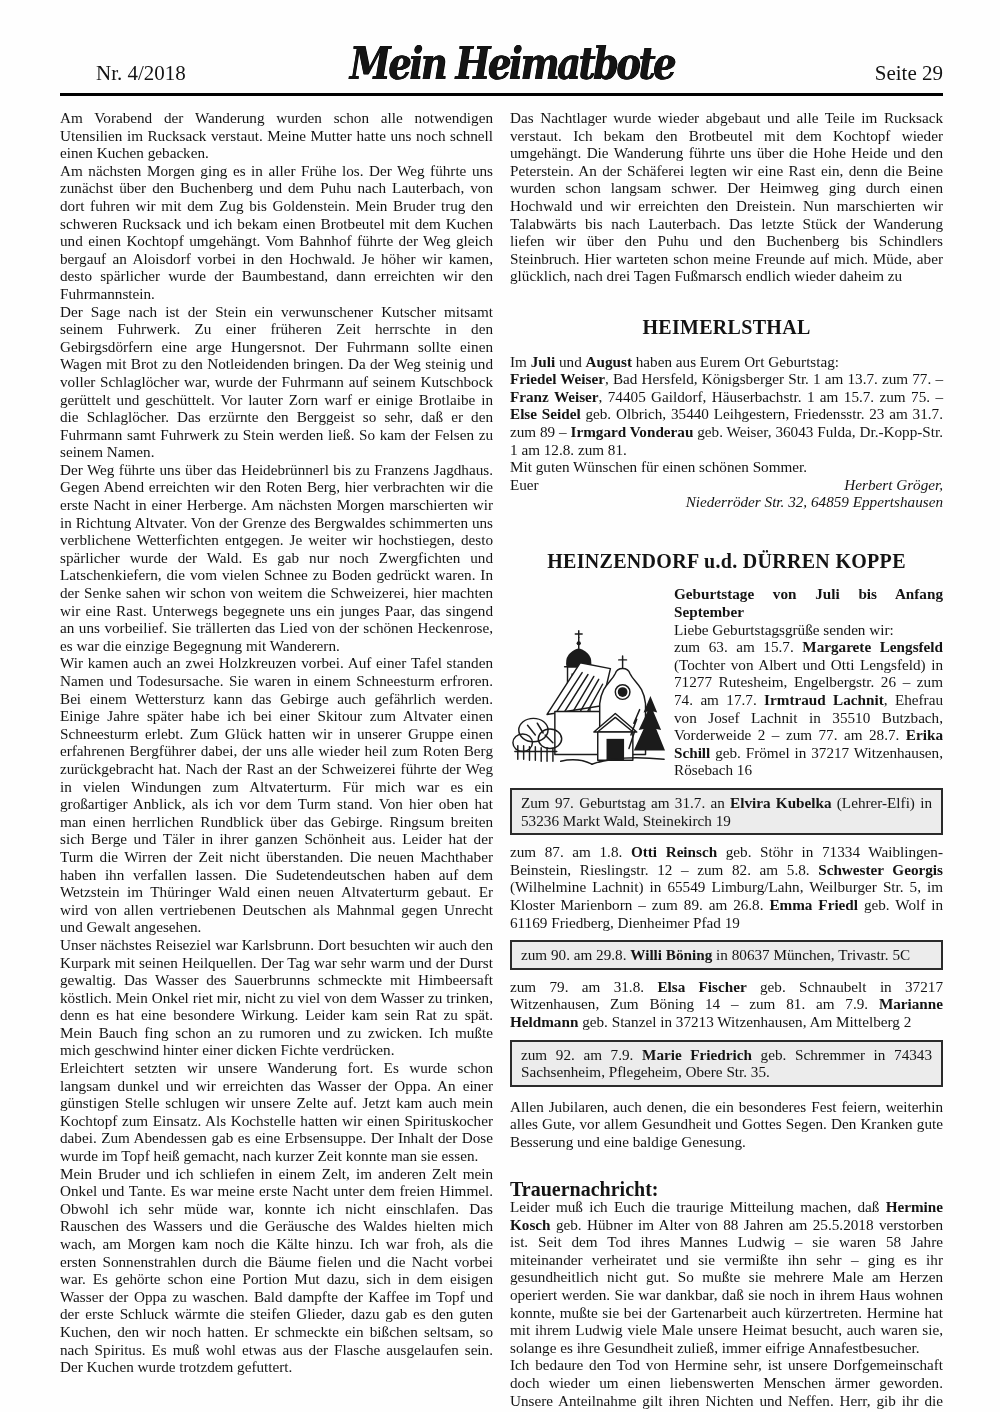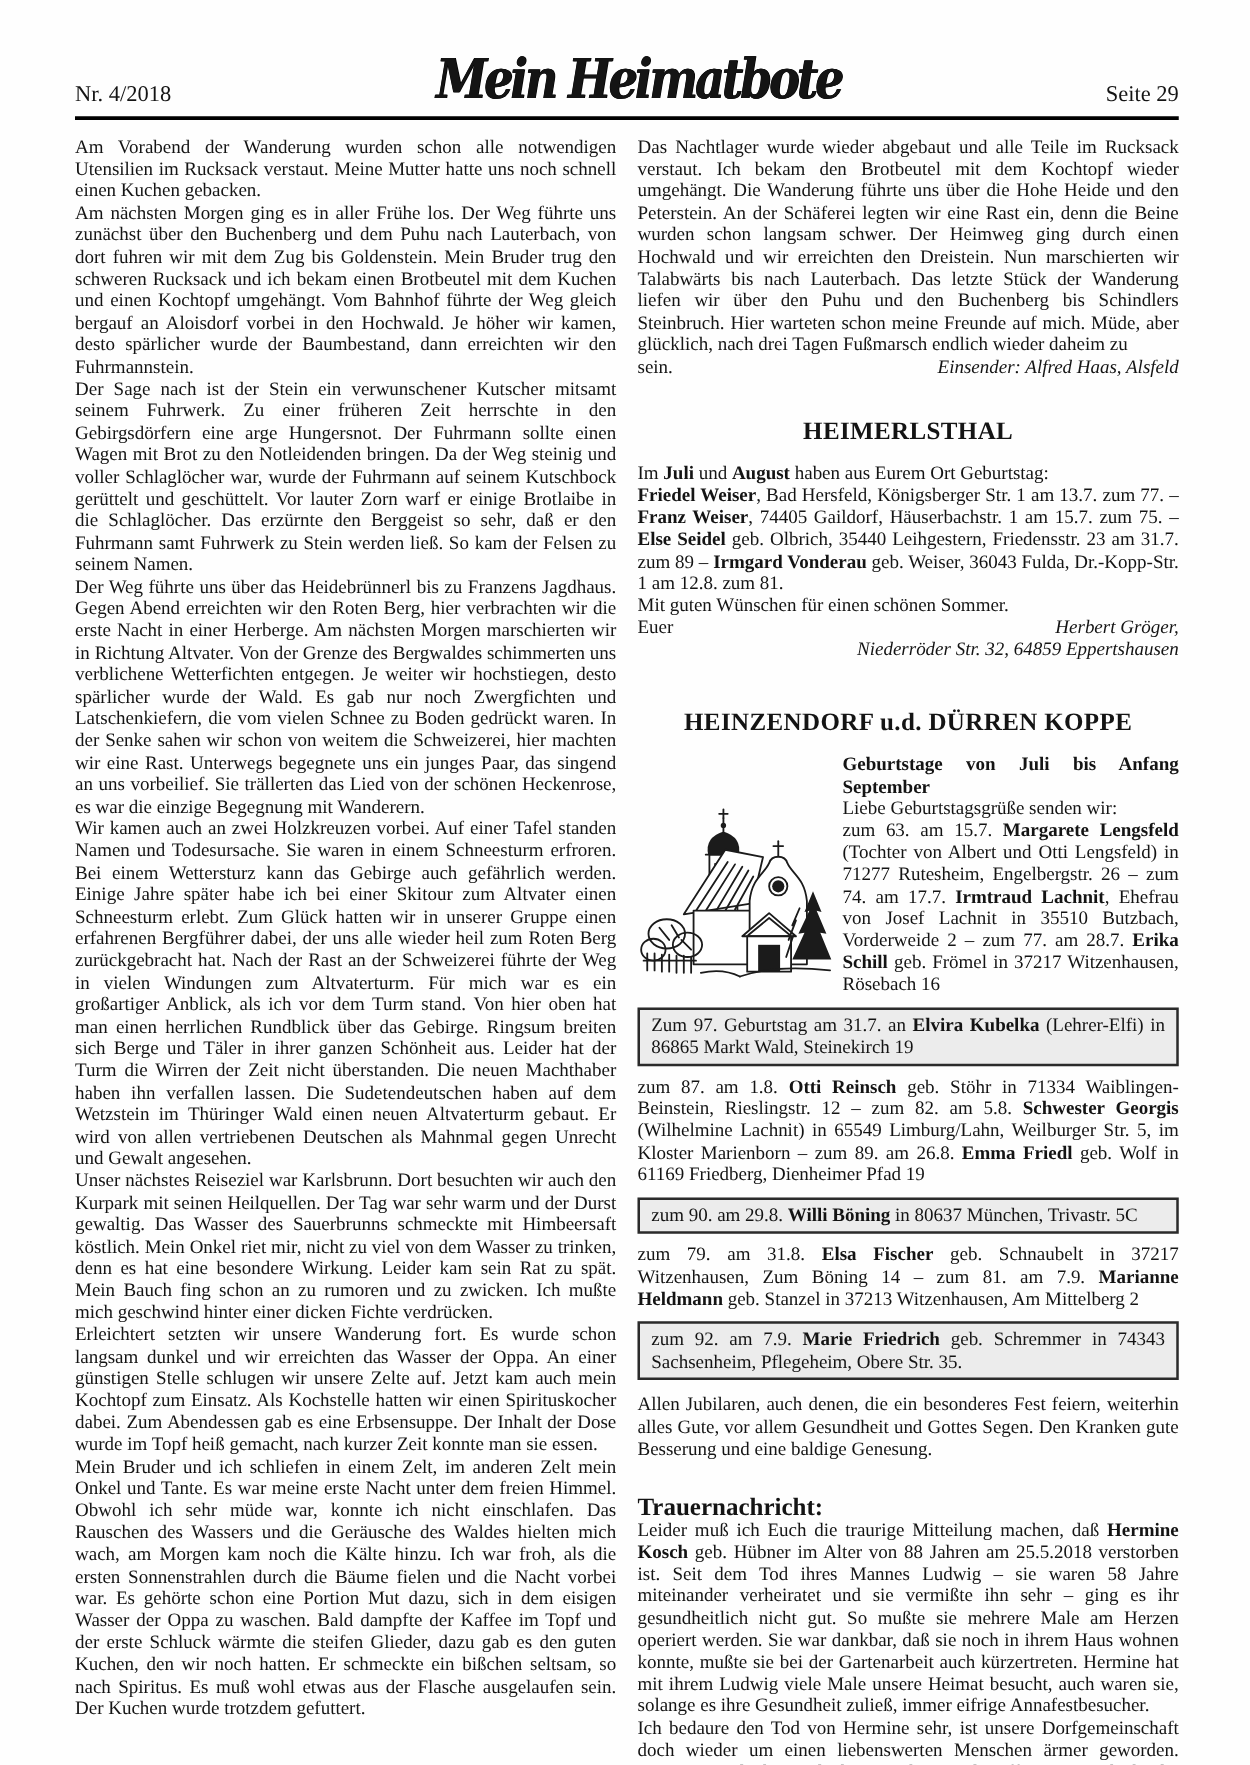--- a/index.html
+++ b/index.html
@@ -4,21 +4,21 @@
 <style>
   html,body{margin:0;padding:0;background:#e8e8e8;}
   .page{
     width:1000px;height:1412px;margin:0 auto;background:#fefefe;
     box-sizing:border-box;padding:30px 57px 0 60px;
     font-family:"Liberation Serif",serif;color:#141414;
     overflow:hidden;position:relative;
   }
   
   .hdr{display:flex;align-items:flex-end;justify-content:space-between;height:56px;}
-  .hdr .corner{font-size:18px;line-height:1;padding-bottom:2px;}
+  .hdr .corner{font-size:21px;line-height:1;padding-bottom:2px;margin-left:36px;}
   .masthead{
     font-family:"DejaVu Serif",serif;font-weight:700;font-style:italic;
     font-size:44px;line-height:1;letter-spacing:-3px;
     transform:scaleX(.84);transform-origin:center bottom;
     text-shadow:0.6px 0 0 #000, -0.3px 0 0 #000;
     white-space:nowrap;
   }
   .rule{border:none;border-top:3px solid #000;margin:7px 0 0 0;}
   
   .columns{display:flex;gap:17px;margin-top:13px;}
@@ -66,24 +66,20 @@
       <p>Der Weg führte uns über das Heidebrünnerl bis zu Franzens Jagdhaus. Gegen Abend erreichten wir den Roten Berg, hier verbrachten wir die erste Nacht in einer Herberge. Am nächsten Morgen marschierten wir in Richtung Altvater. Von der Grenze des Bergwaldes schimmerten uns verblichene Wetterfichten entgegen. Je weiter wir hochstiegen, desto spärlicher wurde der Wald. Es gab nur noch Zwergfichten und Latschenkiefern, die vom vielen Schnee zu Boden gedrückt waren. In der Senke sahen wir schon von weitem die Schweizerei, hier machten wir eine Rast. Unterwegs begegnete uns ein junges Paar, das singend an uns vorbeilief. Sie trällerten das Lied von der schönen Heckenrose, es war die einzige Begegnung mit Wanderern.</p>
       <p>Wir kamen auch an zwei Holzkreuzen vorbei. Auf einer Tafel standen Namen und Todesursache. Sie waren in einem Schneesturm erfroren. Bei einem Wettersturz kann das Gebirge auch gefährlich werden. Einige Jahre später habe ich bei einer Skitour zum Altvater einen Schneesturm erlebt. Zum Glück hatten wir in unserer Gruppe einen erfahrenen Bergführer dabei, der uns alle wieder heil zum Roten Berg zurückgebracht hat. Nach der Rast an der Schweizerei führte der Weg in vielen Windungen zum Altvaterturm. Für mich war es ein großartiger Anblick, als ich vor dem Turm stand. Von hier oben hat man einen herrlichen Rundblick über das Gebirge. Ringsum breiten sich Berge und Täler in ihrer ganzen Schönheit aus. Leider hat der Turm die Wirren der Zeit nicht überstanden. Die neuen Machthaber haben ihn verfallen lassen. Die Sudetendeutschen haben auf dem Wetzstein im Thüringer Wald einen neuen Altvaterturm gebaut. Er wird von allen vertriebenen Deutschen als Mahnmal gegen Unrecht und Gewalt angesehen.</p>
       <p>Unser nächstes Reiseziel war Karlsbrunn. Dort besuchten wir auch den Kurpark mit seinen Heilquellen. Der Tag war sehr warm und der Durst gewaltig. Das Wasser des Sauerbrunns schmeckte mit Himbeersaft köstlich. Mein Onkel riet mir, nicht zu viel von dem Wasser zu trinken, denn es hat eine besondere Wirkung. Leider kam sein Rat zu spät. Mein Bauch fing schon an zu rumoren und zu zwicken. Ich mußte mich geschwind hinter einer dicken Fichte verdrücken.</p>
       <p>Erleichtert setzten wir unsere Wanderung fort. Es wurde schon langsam dunkel und wir erreichten das Wasser der Oppa. An einer günstigen Stelle schlugen wir unsere Zelte auf. Jetzt kam auch mein Kochtopf zum Einsatz. Als Kochstelle hatten wir einen Spirituskocher dabei. Zum Abendessen gab es eine Erbsensuppe. Der Inhalt der Dose wurde im Topf heiß gemacht, nach kurzer Zeit konnte man sie essen.</p>
       <p>Mein Bruder und ich schliefen in einem Zelt, im anderen Zelt mein Onkel und Tante. Es war meine erste Nacht unter dem freien Himmel. Obwohl ich sehr müde war, konnte ich nicht einschlafen. Das Rauschen des Wassers und die Geräusche des Waldes hielten mich wach, am Morgen kam noch die Kälte hinzu. Ich war froh, als die ersten Sonnenstrahlen durch die Bäume fielen und die Nacht vorbei war. Es gehörte schon eine Portion Mut dazu, sich in dem eisigen Wasser der Oppa zu waschen. Bald dampfte der Kaffee im Topf und der erste Schluck wärmte die steifen Glieder, dazu gab es den guten Kuchen, den wir noch hatten. Er schmeckte ein bißchen seltsam, so nach Spiritus. Es muß wohl etwas aus der Flasche ausgelaufen sein. Der Kuchen wurde trotzdem gefuttert.</p>
     </section>
 
     <section class="col">
 
       <p>Das Nachtlager wurde wieder abgebaut und alle Teile im Rucksack verstaut. Ich bekam den Brotbeutel mit dem Kochtopf wieder umgehängt. Die Wanderung führte uns über die Hohe Heide und den Peterstein. An der Schäferei legten wir eine Rast ein, denn die Beine wurden schon langsam schwer. Der Heimweg ging durch einen Hochwald und wir erreichten den Dreistein. Nun marschierten wir Talabwärts bis nach Lauterbach. Das letzte Stück der Wanderung liefen wir über den Puhu und den Buchenberg bis Schindlers Steinbruch. Hier warteten schon meine Freunde auf mich. Müde, aber glücklich, nach drei Tagen Fußmarsch endlich wieder daheim zu</p>
-      <div class="lastline">
-        <span>sein.</span>
-        <span class="i">Einsender: Alfred Haas, Alsfeld</span>
-      </div>
 
       <div class="heimerl">
         <h2 class="section">HEIMERLSTHAL</h2>
         <p><span>Im </span><span class="b">Juli</span><span> und </span><span class="b">August</span><span> haben aus Eurem Ort Geburtstag:</span></p>
         <p><span class="b">Friedel Weiser</span><span>, Bad Hersfeld, Königsberger Str. 1 am 13.7. zum 77. – </span><span class="b">Franz Weiser</span><span>, 74405 Gaildorf, Häuserbachstr. 1 am 15.7. zum 75. – </span><span class="b">Else Seidel</span><span> geb. Olbrich, 35440 Leihgestern, Friedensstr. 23 am 31.7. zum 89 – </span><span class="b">Irmgard Vonderau</span><span> geb. Weiser, 36043 Fulda, Dr.-Kopp-Str. 1 am 12.8. zum 81.</span></p>
         <p>Mit guten Wünschen für einen schönen Sommer.</p>
         <div class="lastline">
           <span>Euer</span>
           <span class="i">Herbert Gröger,</span>
         </div>
@@ -143,21 +139,21 @@
             </svg>
           </div>
           <div class="mediatext">
             <p class="b">Geburtstage von Juli bis Anfang September</p>
             <p>Liebe Geburtstagsgrüße senden wir:</p>
             <p><span>zum 63. am 15.7. </span><span class="b">Margarete Lengsfeld</span><span> (Tochter von Albert und Otti Lengsfeld) in 71277 Rutesheim, Engelbergstr. 26 – zum 74. am 17.7. </span><span class="b">Irmtraud Lachnit</span><span>, Ehefrau von Josef Lachnit in 35510 Butzbach, Vorderweide 2 – zum 77. am 28.7. </span><span class="b">Erika Schill</span><span> geb. Frömel in 37217 Witzenhausen, Rösebach 16</span></p>
           </div>
         </div>
 
         <div class="graybox">
-          <p><span>Zum 97. Geburtstag am 31.7. an </span><span class="b">Elvira Kubelka</span><span> (Lehrer-Elfi) in 86865 Markt Wald, Steinekirch 19</span></p>
+          <p><span>Zum 97. Geburtstag am 31.7. an </span><span class="b">Elvira Kubelka</span><span> (Lehrer-Elfi) in 53236 Markt Wald, Steinekirch 19</span></p>
         </div>
 
         <div class="spacer8"></div>
         <p><span>zum 87. am 1.8. </span><span class="b">Otti Reinsch</span><span> geb. Stöhr in 71334 Waiblingen-Beinstein, Rieslingstr. 12 – zum 82. am 5.8. </span><span class="b">Schwester Georgis</span><span> (Wilhelmine Lachnit) in 65549 Limburg/Lahn, Weilburger Str. 5, im Kloster Marienborn – zum 89. am 26.8. </span><span class="b">Emma Friedl</span><span> geb. Wolf in 61169 Friedberg, Dienheimer Pfad 19</span></p>
 
         <div class="graybox">
           <p><span>zum 90. am 29.8. </span><span class="b">Willi Böning</span><span> in 80637 München, Trivastr. 5C</span></p>
         </div>
 
         <div class="spacer8"></div>

